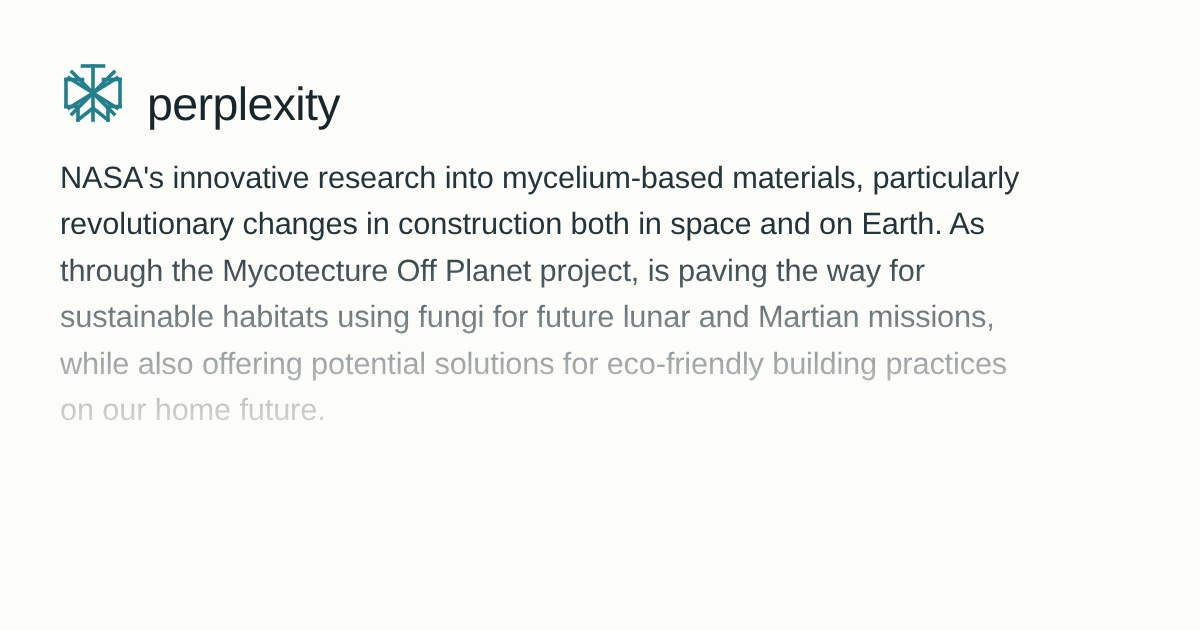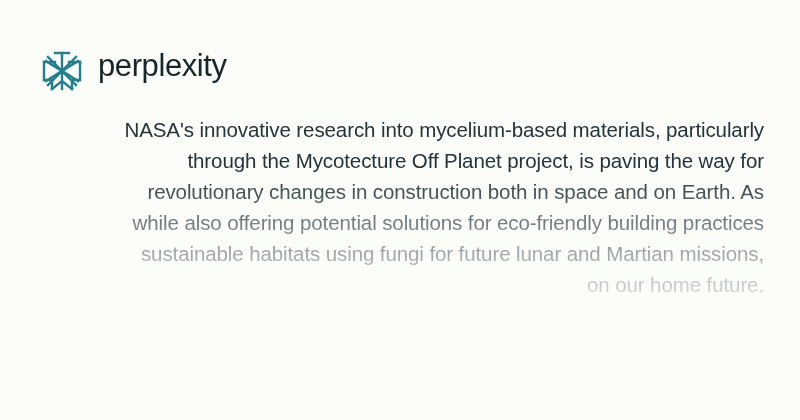--- a/index.html
+++ b/index.html
@@ -19,24 +19,23 @@
     width: 800px;
     height: 420px;
     box-sizing: border-box;
     padding: 38px 40px 0 40px;
     background: #FCFCF9;
   }
 
   
   .brand {
     display: flex;
-    align-items: flex-start;
+    align-items: flex-end;
     gap: 14px;
     height: 46px;
-    margin-top: 11px;
   }
   .brand-mark {
     width: 44px;
     height: 44px;
     flex: 0 0 44px;
     display: block;
   }
   .brand-word {
     font-size: 31px;
     line-height: 1;
@@ -84,21 +83,20 @@
     mask-image: linear-gradient(
         to bottom,
         rgba(0,0,0,1) 0px,
         rgba(0,0,0,1) 56px,
         rgba(0,0,0,0.78) 88px,
         rgba(0,0,0,0.55) 120px,
         rgba(0,0,0,0.34) 152px,
         rgba(0,0,0,0.17) 184px,
         rgba(0,0,0,0.07) 212px
     );
-    text-align: right;
   }
   .body-text .ln {
     display: block;
     white-space: nowrap;
   }
 </style>
 </head>
 <body>
 
 <div class="card">
@@ -123,21 +121,21 @@
         <path d="M15 4 H29"></path>
       </svg>
     </span>
     <span class="brand-word">perplexity</span>
   </div>
 
 
   <div class="body-wrap">
     <p class="body-text">
       <span class="ln">NASA's innovative research into mycelium-based materials, particularly</span>
+      <span class="ln">revolutionary changes in construction both in space and on Earth. As</span>
       <span class="ln">through the Mycotecture Off Planet project, is paving the way for</span>
-      <span class="ln">revolutionary changes in construction both in space and on Earth. As</span>
+      <span class="ln">sustainable habitats using fungi for future lunar and Martian missions,</span>
       <span class="ln">while also offering potential solutions for eco-friendly building practices</span>
-      <span class="ln">sustainable habitats using fungi for future lunar and Martian missions,</span>
       <span class="ln">on our home future.</span>
     </p>
   </div>
 
 </div>
 
 </body></html>

